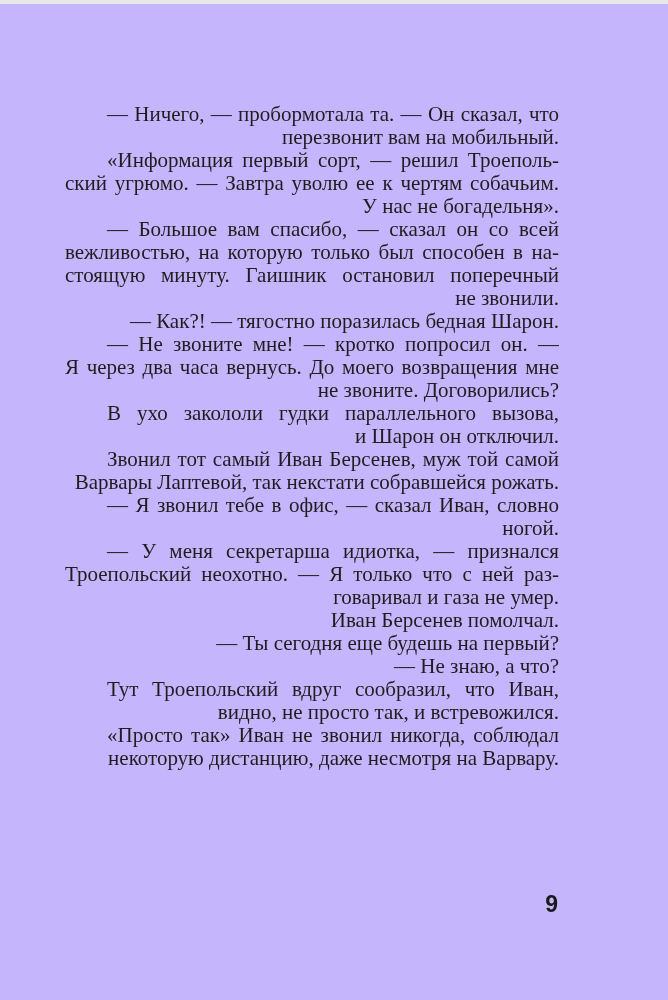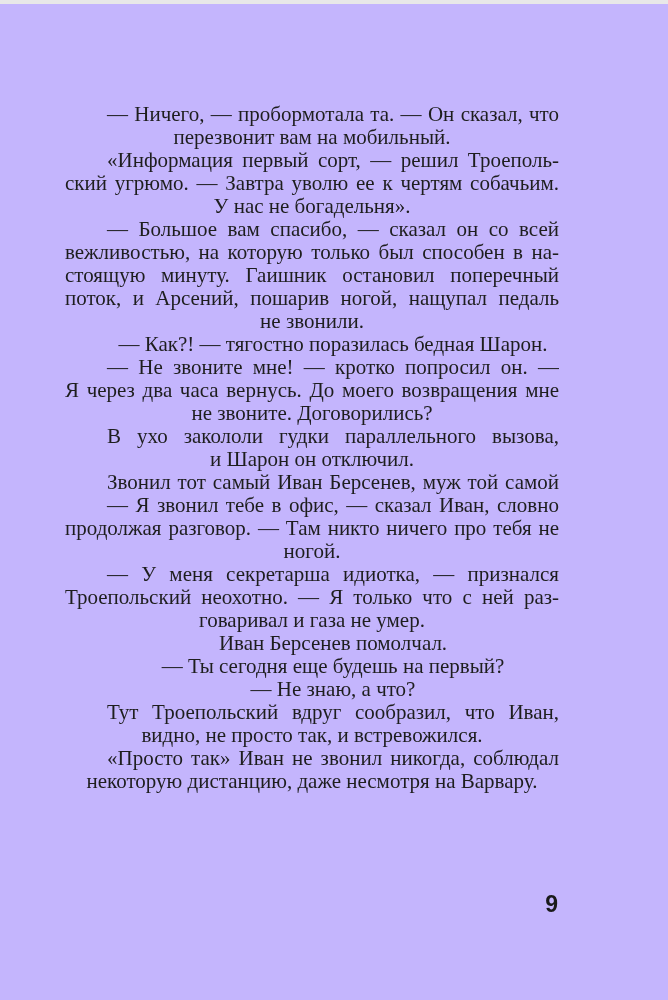--- a/index.html
+++ b/index.html
@@ -26,21 +26,21 @@
     line-height: 23px;
   }
   .para {
     margin: 0;
     padding: 0;
   }
   .line {
     height: 23px;
     overflow: hidden;
     white-space: normal;
-    text-align: center;
+    text-align: right;
   }
   .line.just {
     text-align: justify;
     text-align-last: justify;
   }
   .line.first {
     text-indent: 42px;
   }
   .folio {
     position: absolute;
@@ -66,41 +66,40 @@
       </div>
       <div class="para">
         <div class="line first just">«Информация первый сорт, — решил Троеполь-</div>
         <div class="line just">ский угрюмо. — Завтра уволю ее к чертям собачьим.</div>
         <div class="line">У нас не богадельня».</div>
       </div>
       <div class="para">
         <div class="line first just">— Большое вам спасибо, — сказал он со всей</div>
         <div class="line just">вежливостью, на которую только был способен в на-</div>
         <div class="line just">стоящую минуту. Гаишник остановил поперечный</div>
-        <div class="line just">поток, и Арсений, пошарив ногой, нащупал педаль</div>
         <div class="line">не звонили.</div>
       </div>
       <div class="para">
         <div class="line first">— Как?! — тягостно поразилась бедная Шарон.</div>
       </div>
       <div class="para">
         <div class="line first just">— Не звоните мне! — кротко попросил он. —</div>
         <div class="line just">Я через два часа вернусь. До моего возвращения мне</div>
         <div class="line">не звоните. Договорились?</div>
       </div>
       <div class="para">
         <div class="line first just">В ухо закололи гудки параллельного вызова,</div>
         <div class="line">и Шарон он отключил.</div>
       </div>
       <div class="para">
         <div class="line first just">Звонил тот самый Иван Берсенев, муж той самой</div>
+        <div class="line">Варвары Лаптевой, так некстати собравшейся рожать.</div>
       </div>
       <div class="para">
         <div class="line first just">— Я звонил тебе в офис, — сказал Иван, словно</div>
-        <div class="line just">продолжая разговор. — Там никто ничего про тебя не</div>
         <div class="line">ногой.</div>
       </div>
       <div class="para">
         <div class="line first just">— У меня секретарша идиотка, — признался</div>
         <div class="line just">Троепольский неохотно. — Я только что с ней раз-</div>
         <div class="line">говаривал и газа не умер.</div>
       </div>
       <div class="para">
         <div class="line first">Иван Берсенев помолчал.</div>
       </div>

